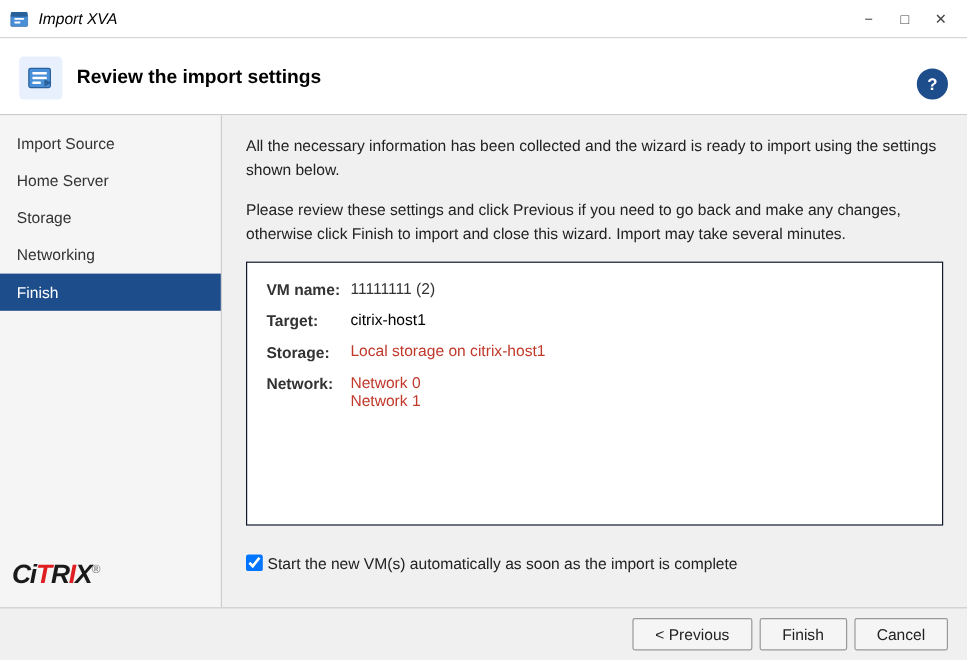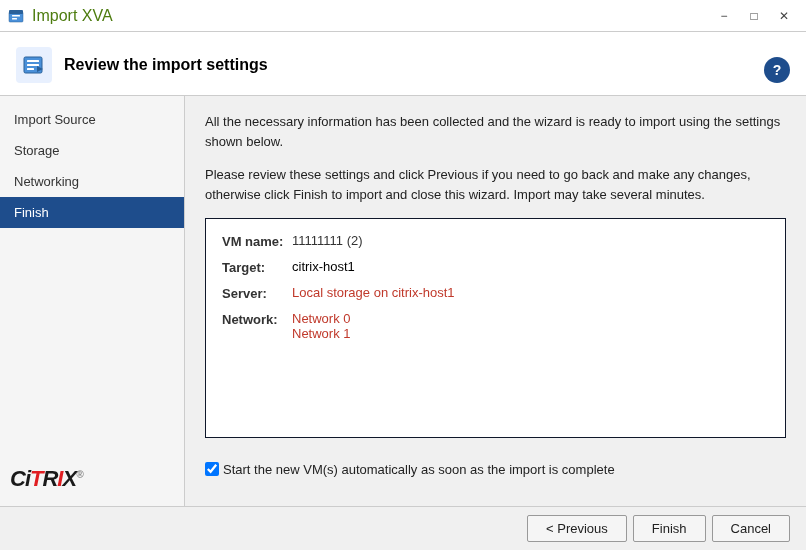--- a/index.html
+++ b/index.html
@@ -27,22 +27,23 @@
     .title-bar-left {
       display: flex;
       align-items: center;
       gap: 8px;
     }
     .title-bar-icon {
       width: 16px;
       height: 16px;
     }
     .title-bar-title {
-      font-size: 16px;
-      color: #4d7c0f;
+      font-size: 13px;
+      color: #000000;
+      font-style: italic;
     }
     .title-bar-controls {
       display: flex;
       gap: 2px;
     }
     .title-bar-btn {
       width: 28px;
       height: 20px;
       background: transparent;
       border: none;
@@ -244,20 +245,23 @@
   <button class="help-btn">?</button>
 </div>
 
 <div class="wizard-body">
 
   <div class="sidebar" style="position:relative;">
     <div class="sidebar-item">
       <span>Import Source</span>
     </div>
     <div class="sidebar-item">
+      <span>Home Server</span>
+    </div>
+    <div class="sidebar-item">
       <span>Storage</span>
     </div>
     <div class="sidebar-item">
       <span>Networking</span>
     </div>
     <div class="sidebar-item active">
       <span>Finish</span>
     </div>
 
     <div style="position:absolute; bottom:14px; left:10px;">
@@ -274,21 +278,21 @@
     <div class="settings-panel">
       <div class="settings-row">
         <span class="settings-label">VM name:</span>
         <span class="settings-value">11111111 (2)</span>
       </div>
       <div class="settings-row">
         <span class="settings-label">Target:</span>
         <span class="settings-value settings-value-purple">citrix-host1</span>
       </div>
       <div class="settings-row">
-        <span class="settings-label">Server:</span>
+        <span class="settings-label">Storage:</span>
         <span class="settings-value settings-value-link">Local storage on citrix-host1</span>
       </div>
       <div class="settings-row">
         <span class="settings-label">Network:</span>
         <div>
           <div class="settings-value settings-value-link">Network 0</div>
           <div class="settings-value settings-value-link">Network 1</div>
         </div>
       </div>
     </div>

